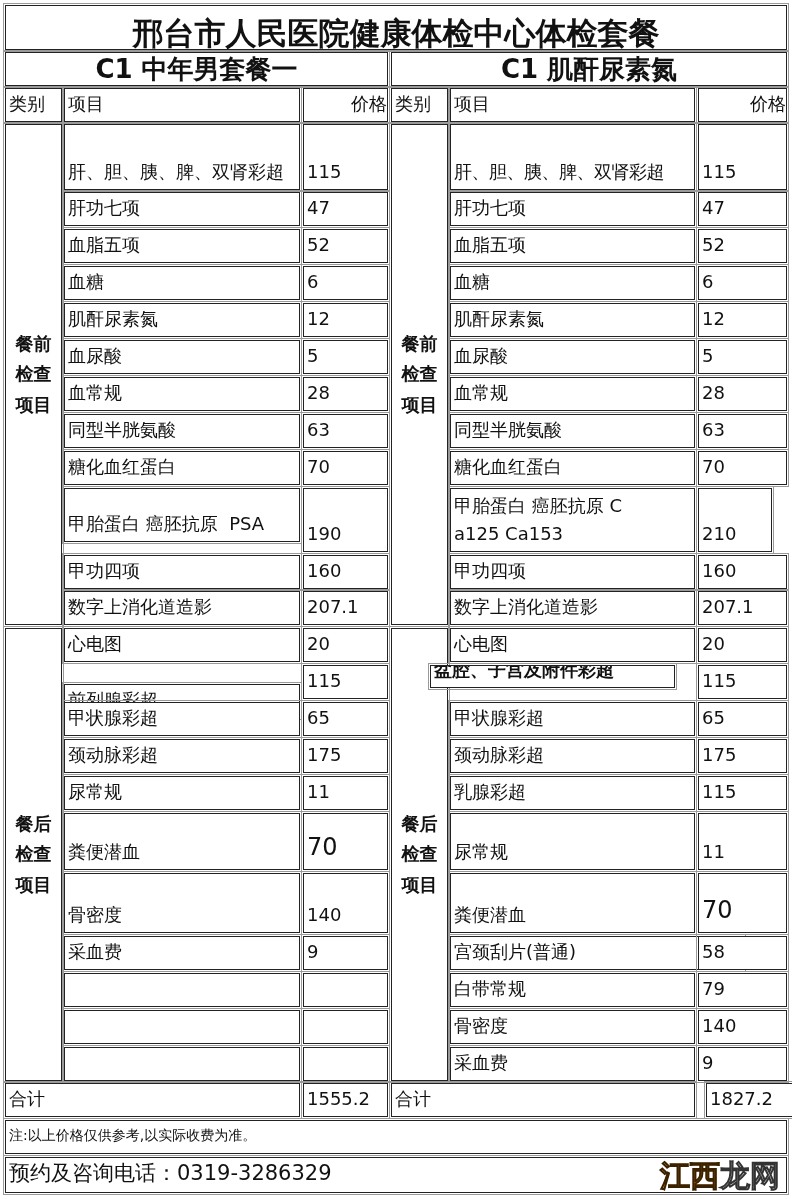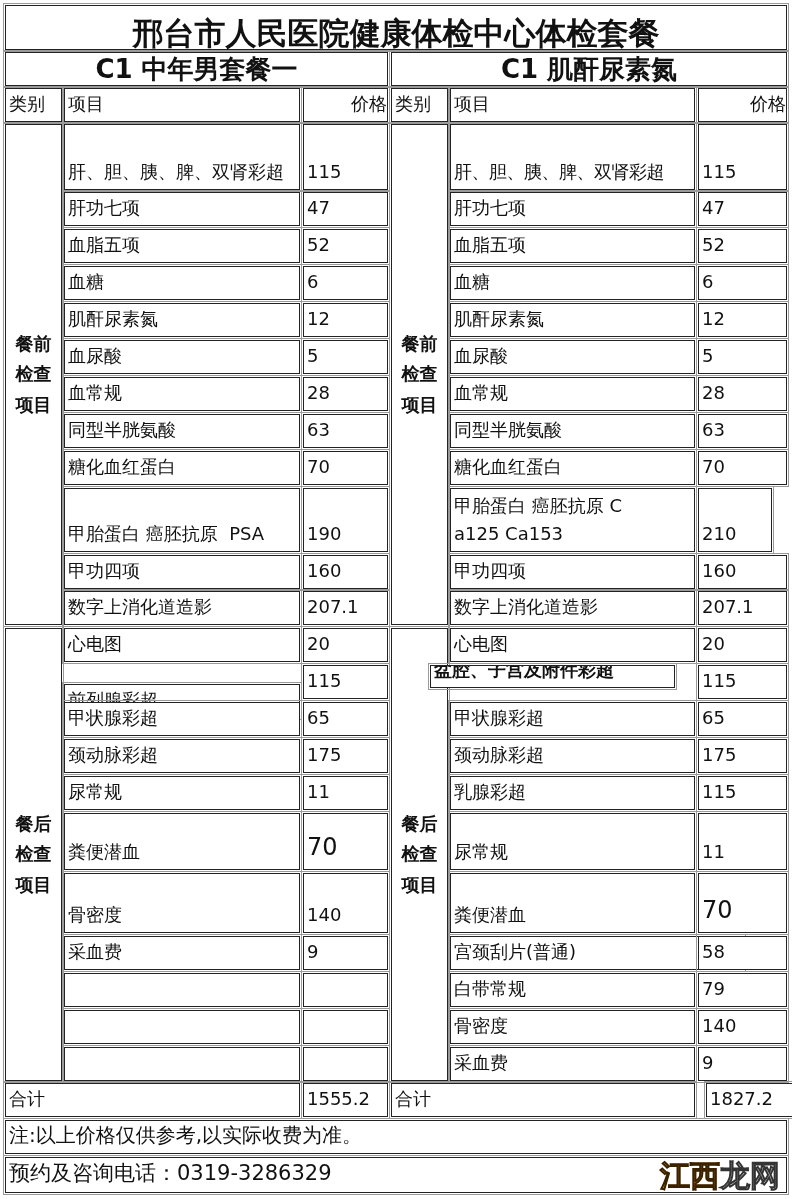--- a/index.html
+++ b/index.html
@@ -11,21 +11,21 @@
           font-size: 18px; line-height: 1.55; overflow: hidden; }
   .cell.right { justify-content: flex-end; }
   .title { font-size: 31px; font-weight: bold; letter-spacing: 0px; align-items: flex-end;
            justify-content: center; padding-bottom: 0; line-height: 1; }
   .pkg { font-size: 26px; font-weight: bold; justify-content: center; align-items: center; padding: 0; }
   .cat { font-size: 18px; font-weight: bold; justify-content: center; align-items: center;
          text-align: center; line-height: 1.7; padding: 0; }
   .cat span { display: block; }
   .price { font-size: 18px; }
   .price.big { font-size: 24px; }
-  .note { font-size: 20px; align-items: center; }
+  .note { font-size: 14px; align-items: center; }
   .phone { font-size: 21px; align-items: center; }
   .wrap { display: block; white-space: normal; word-break: break-all; }
   .watermark { position: absolute; left: 660px; top: 1156px; font-size: 30px; font-weight: bold;
                letter-spacing: 0; }
   .wm1 { color: #e8961e; -webkit-text-stroke: 1px #3a2200; }
   .wm2 { color: #ffffff; -webkit-text-stroke: 1px #333; }
 </style>
 </head>
 <body>
 
@@ -94,21 +94,21 @@
 
 <div class="cell" style="left:64px;top:377px;width:236px;height:34px;">血常规</div>
 <div class="cell price" style="left:303px;top:377px;width:85px;height:34px;">28</div>
 
 <div class="cell" style="left:64px;top:414px;width:236px;height:34px;">同型半胱氨酸</div>
 <div class="cell price" style="left:303px;top:414px;width:85px;height:34px;">63</div>
 
 <div class="cell" style="left:64px;top:451px;width:236px;height:34px;">糖化血红蛋白</div>
 <div class="cell price" style="left:303px;top:451px;width:85px;height:34px;">70</div>
 
-<div class="cell" style="left:64px;top:488px;width:236px;height:64px;white-space:pre;">甲胎蛋白 癌胚抗原  PSA</div>
+<div class="cell" style="left:64px;top:488px;width:236px;height:54px;white-space:pre;">甲胎蛋白 癌胚抗原  PSA</div>
 <div class="cell price" style="left:303px;top:488px;width:85px;height:64px;">190</div>
 
 <div class="cell" style="left:64px;top:555px;width:236px;height:34px;">甲功四项</div>
 <div class="cell price" style="left:303px;top:555px;width:85px;height:34px;">160</div>
 
 <div class="cell" style="left:64px;top:591px;width:236px;height:34px;">数字上消化道造影</div>
 <div class="cell price" style="left:303px;top:591px;width:85px;height:34px;">207.1</div>
 
 <div class="cell" style="left:450px;top:124px;width:245px;height:66px;letter-spacing:-0.5px;">肝、胆、胰、脾、双肾彩超</div>
 <div class="cell price" style="left:698px;top:124px;width:89px;height:66px;">115</div>

